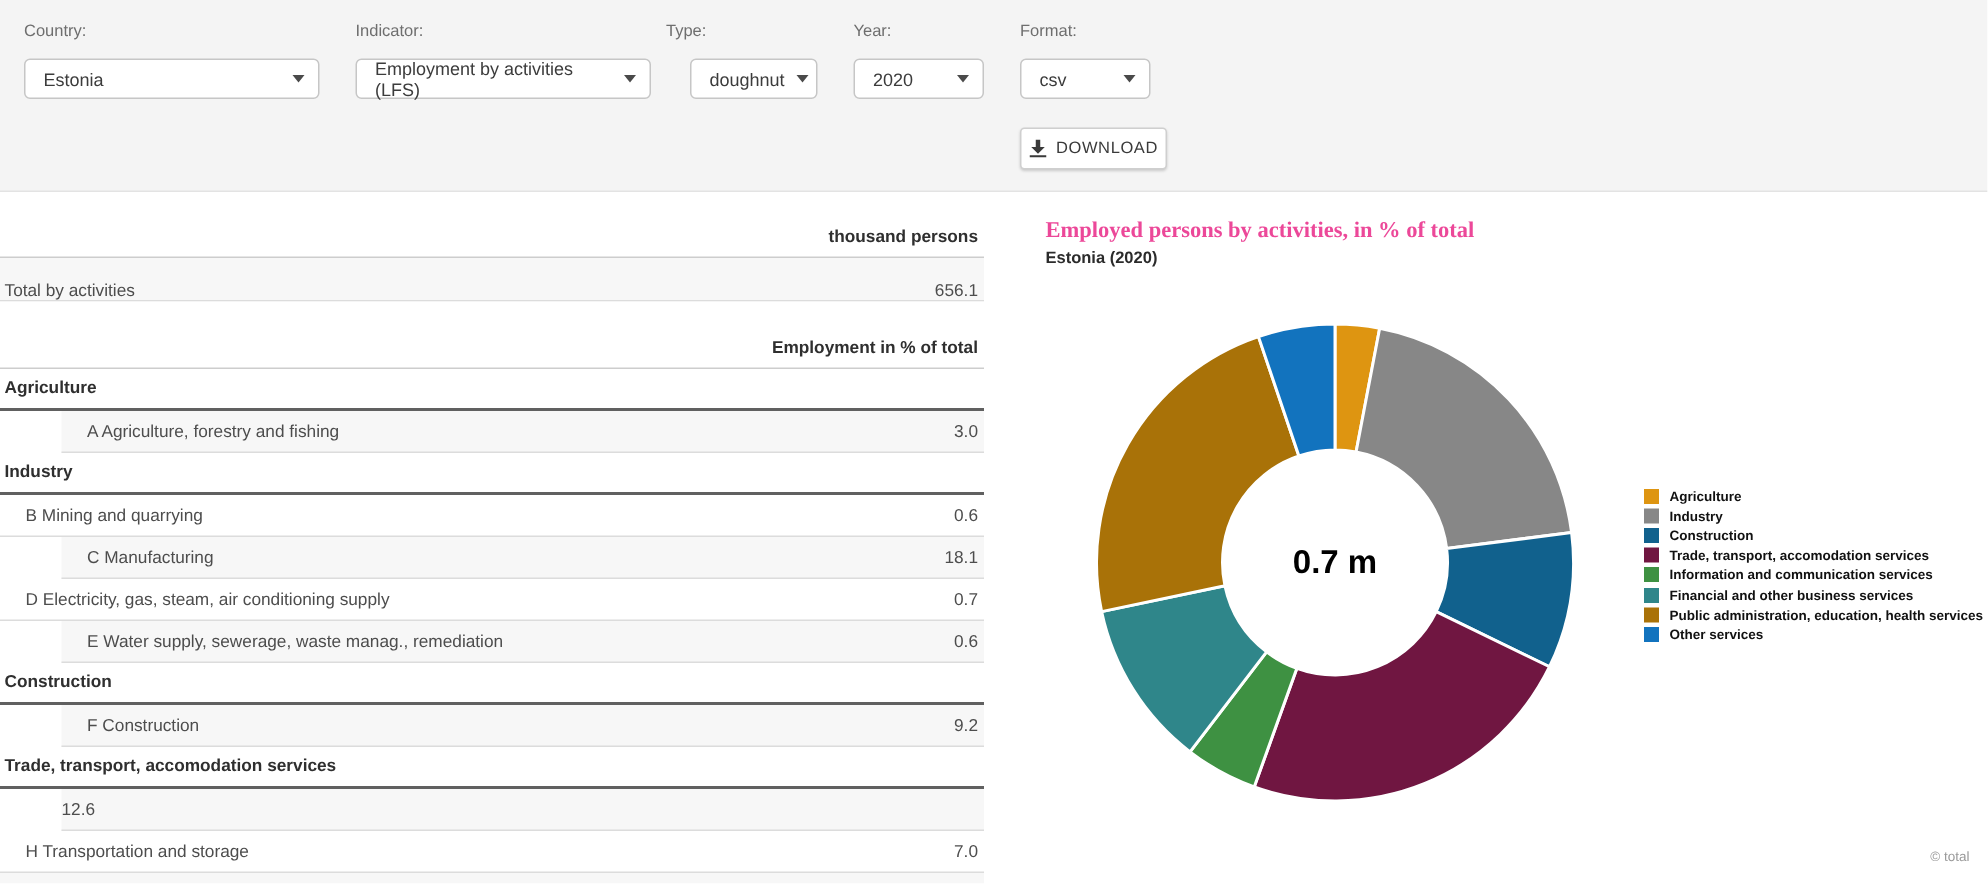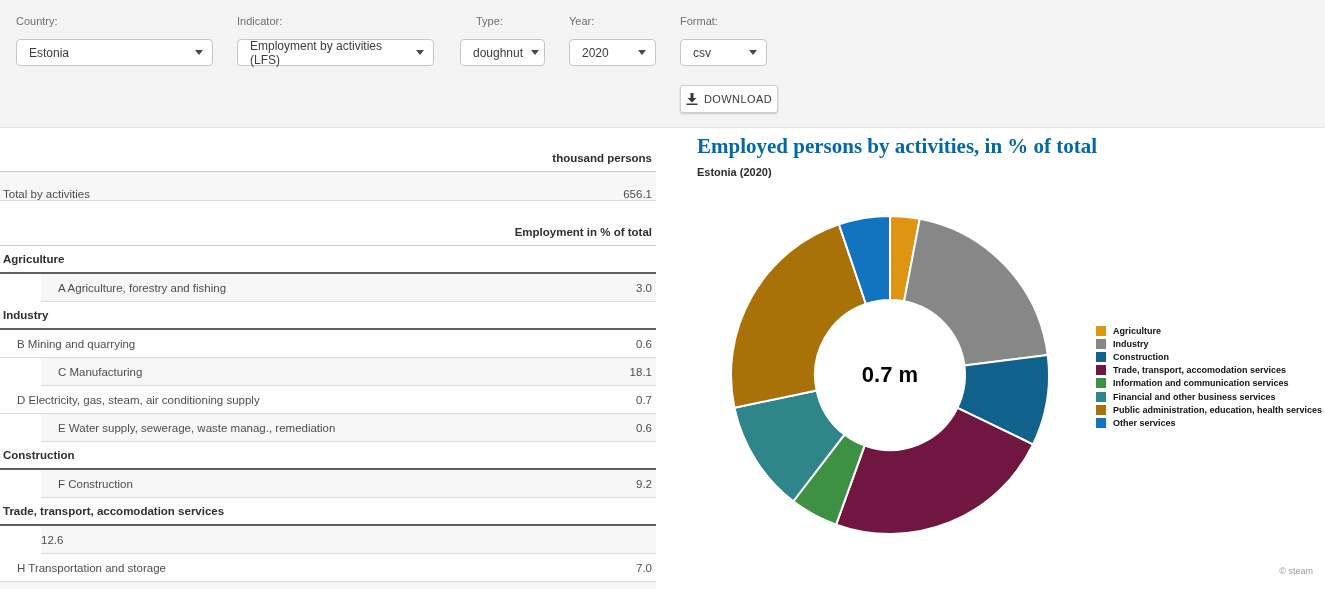--- a/index.html
+++ b/index.html
@@ -39,42 +39,42 @@
     background:#fff; }
   .trow.shaded { background:#f7f7f7;margin-left:41px; }
   .trow.section { font-weight:bold; color:#2f2f2f; border-bottom:2px solid #606060; }
   .trow.section .lbl { padding-left:3px; }
   .trow.data .lbl { padding-left:17px; }
   .trow .val { padding-right:4px; }
   #partial-row { height:7px; background:#f7f7f7; }
 
   
   #chart-panel { position:absolute; left:656px; top:128px; width:669px; height:461px; background:#fff; }
-  #chart-title { position:absolute; left:41px; top:6px; font-family:"Liberation Serif","DejaVu Serif",serif;
-    font-weight:bold; font-size:21px; color:#0369a1; }
+  #chart-title { position:absolute; left:41px; top:18px; font-family:"Liberation Serif","DejaVu Serif",serif;
+    font-weight:bold; font-size:15px; color:#ec4899; }
   #chart-subtitle { position:absolute; left:41px; top:38px; font-size:11px; font-weight:bold; color:#2b2b2b; }
   #donut-wrap { position:absolute; left:74px; top:87px; width:320px; height:320px; }
   #center-label { position:absolute; left:74px; top:87px; width:320px; height:320px;
     display:flex; align-items:center; justify-content:center; pointer-events:none;
     font-size:22px; font-weight:bold; color:#000; }
   #legend { position:absolute; left:440px; top:196px; }
   .legend-item { display:flex; align-items:center; height:13.2px; cursor:pointer; }
   .legend-swatch { width:10px; height:10px; margin-right:7px; flex:none; }
   .legend-text { font-size:9px; font-weight:bold; color:#111; white-space:nowrap; }
   #credit { position:absolute; right:12px; top:438px; font-size:9px; color:#999; }
 </style>
 </head>
 <body>
 
 <div id="canvas">
 
   <div id="topbar">
     <span class="filter-label" style="left:16px">Country:</span>
     <span class="filter-label" style="left:237px">Indicator:</span>
-    <span class="filter-label" style="left:476px">Type:</span>
+    <span class="filter-label" style="left:444px">Type:</span>
     <span class="filter-label" style="left:569px">Year:</span>
     <span class="filter-label" style="left:680px">Format:</span>
 
     <div class="select" style="left:16px;width:197px">
       <span>Estonia</span>
       <span class="caret"></span>
     </div>
     <div class="select" style="left:237px;width:197px">
       <span>Employment by activities (LFS)</span>
       <span class="caret"></span>
@@ -197,16 +197,16 @@
         </div>
         <div class="legend-item">
           <span class="legend-swatch" style="background: rgb(169, 114, 8);"></span>
           <span class="legend-text">Public administration, education, health services</span>
         </div>
         <div class="legend-item">
           <span class="legend-swatch" style="background: rgb(18, 115, 190);"></span>
           <span class="legend-text">Other services</span>
         </div>
       </div>
-    <div id="credit">© steam</div>
+    <div id="credit">© total</div>
   </div>
 
 </div>
 
 </body></html>

